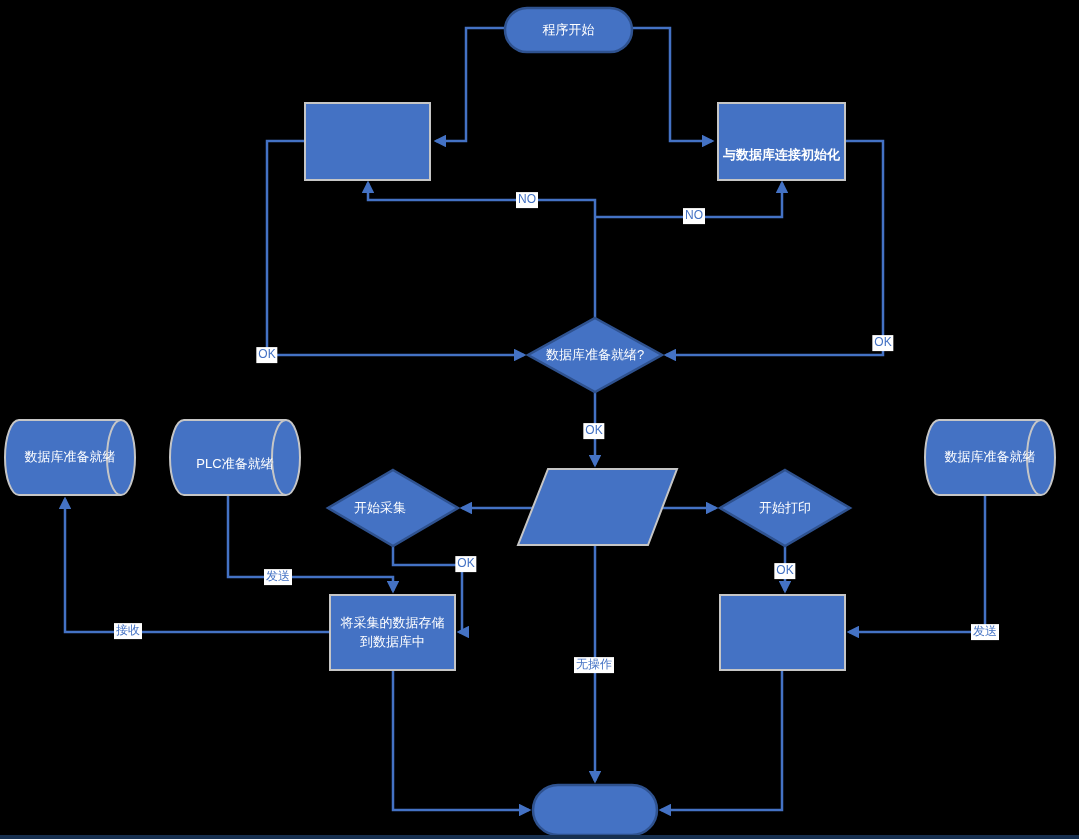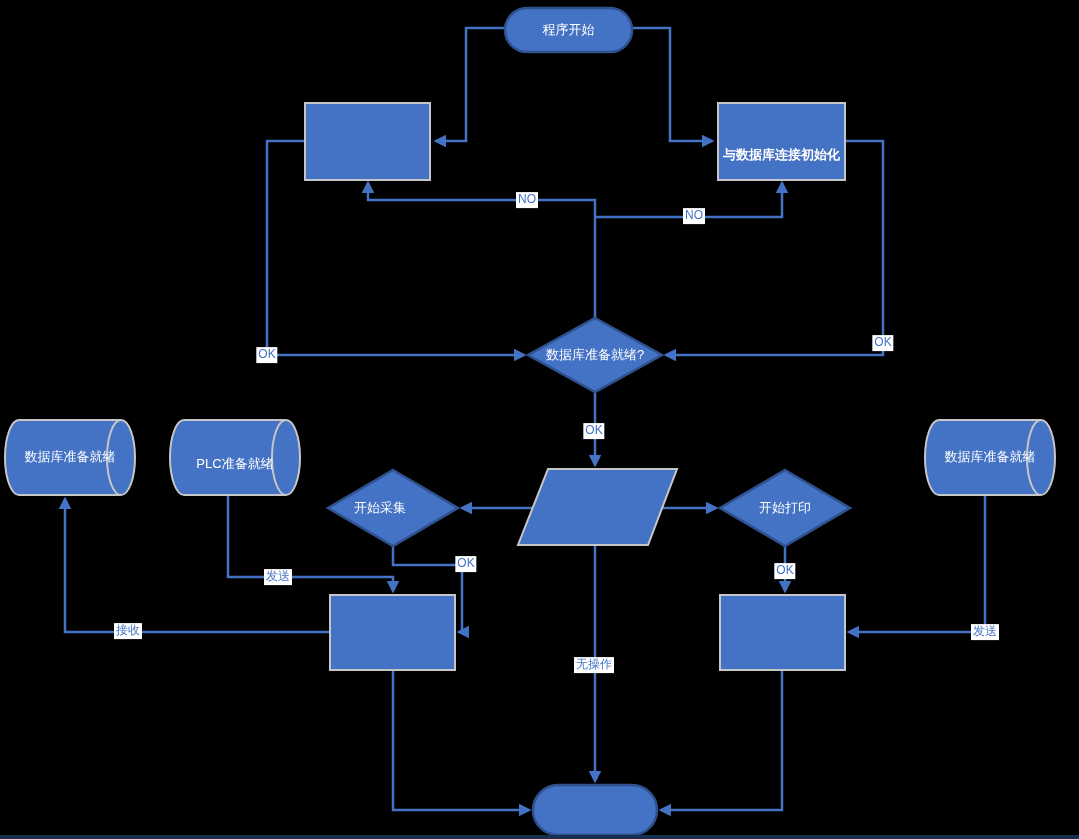--- a/index.html
+++ b/index.html
@@ -79,20 +79,21 @@
   </svg>
 
   <div class="node-label" style="left:505px;top:8px;width:127px;height:44px;">程序开始</div>
   <div class="node-label" style="left:722px;top:117px;width:119px;height:77px;font-weight:bold;">与数据库连接初始化</div>
   <div class="node-label" style="left:515px;top:335px;width:160px;height:40px;">数据库准备就绪?</div>
   <div class="node-label" style="left:5px;top:420px;width:130px;height:75px;">数据库准备就绪</div>
   <div class="node-label" style="left:170px;top:420px;width:130px;height:75px;margin-top:7px;">PLC准备就绪</div>
   <div class="node-label" style="left:925px;top:420px;width:130px;height:75px;">数据库准备就绪</div>
   <div class="node-label" style="left:320px;top:488px;width:120px;height:40px;">开始采集</div>
   <div class="node-label" style="left:725px;top:488px;width:120px;height:40px;">开始打印</div>
+  <div class="node-label" style="left:336px;top:595px;width:113px;height:75px;">将采集的数据存储到数据库中</div>
 
   <div class="edge-label" style="left:527px;top:200px;">NO</div>
   <div class="edge-label" style="left:694px;top:216px;">NO</div>
   <div class="edge-label" style="left:267px;top:355px;">OK</div>
   <div class="edge-label" style="left:883px;top:343px;">OK</div>
   <div class="edge-label" style="left:594px;top:431px;">OK</div>
   <div class="edge-label" style="left:594px;top:665px;">无操作</div>
   <div class="edge-label" style="left:466px;top:564px;">OK</div>
   <div class="edge-label" style="left:278px;top:577px;">发送</div>
   <div class="edge-label" style="left:128px;top:631px;">接收</div>

